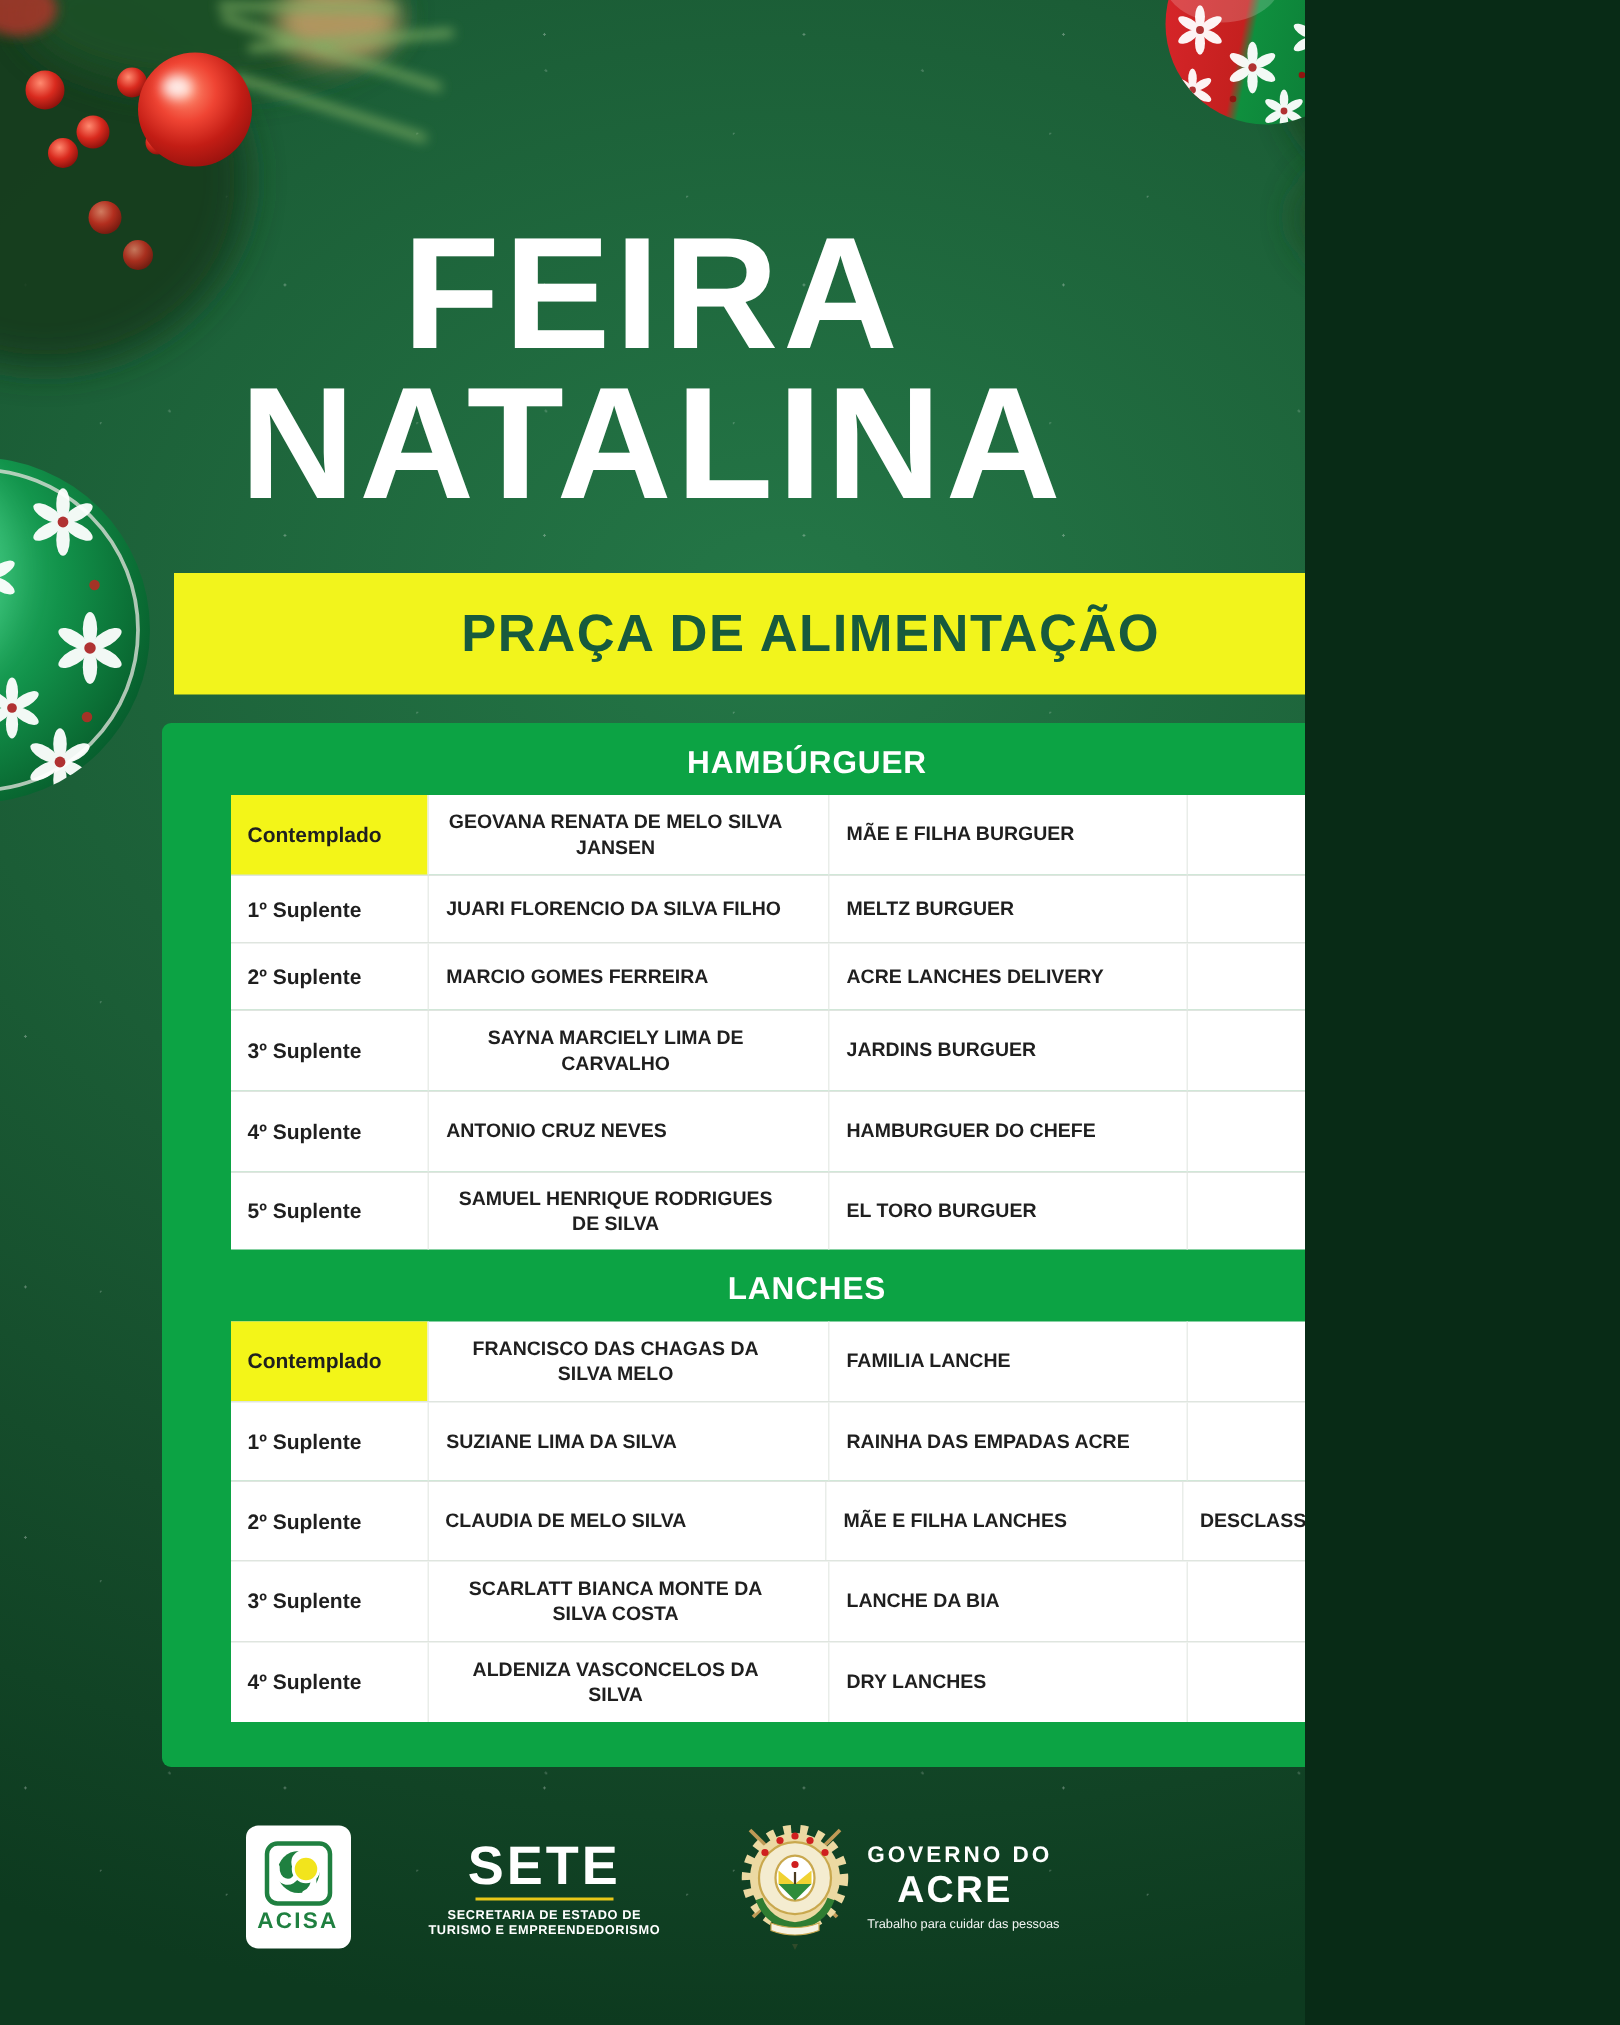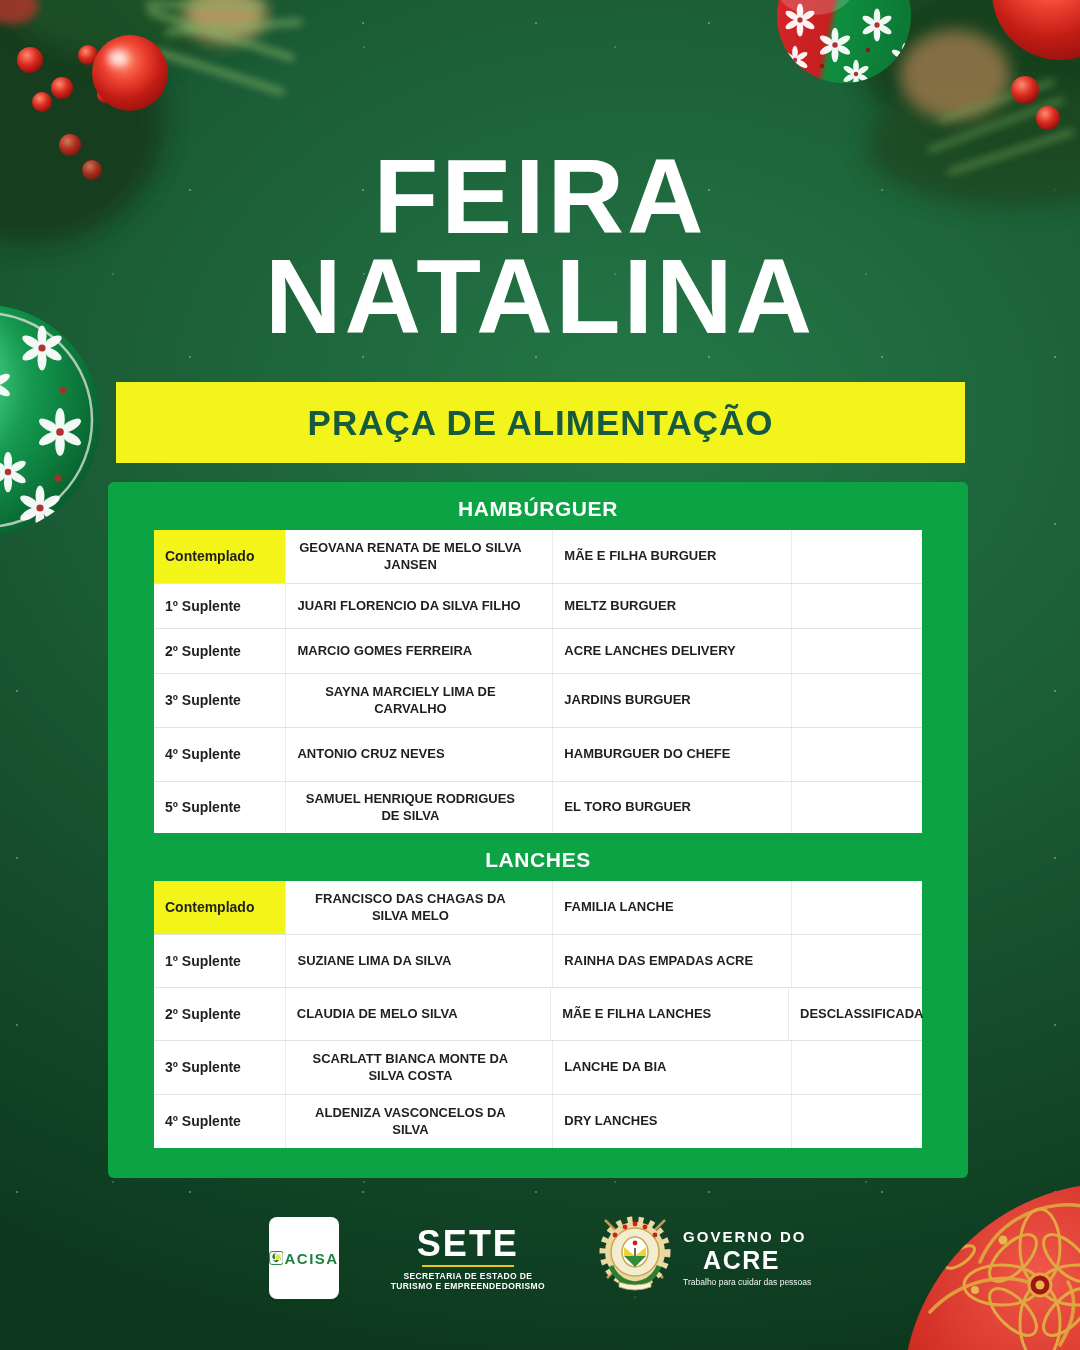--- a/index.html
+++ b/index.html
@@ -1,16 +1,16 @@
 <!DOCTYPE html>
 <html><head>
 <meta charset="utf-8">
 <style>
   html,body{margin:0;padding:0;background:#082b16;}
-  .poster{position:relative;width:1080px;height:1350px;overflow:hidden;
+  .poster{position:relative;width:870px;height:1350px;overflow:hidden;
     font-family:"Liberation Sans",sans-serif;
     background:radial-gradient(1250px 950px at 60% 30%, #247747 0%, #1b5d36 45%, #154c2b 70%, #0d3a1f 100%);}
   .speckles{position:absolute;inset:0;pointer-events:none;opacity:.55;
     background-image:
       radial-gradient(circle 1.2px at 17px 23px, rgba(255,255,255,.55) 60%, transparent 61%),
       radial-gradient(circle 1px at 67px 89px, rgba(255,255,255,.40) 60%, transparent 61%),
       radial-gradient(circle 1.4px at 113px 47px, rgba(255,255,255,.33) 60%, transparent 61%),
       radial-gradient(circle 1px at 151px 131px, rgba(255,255,255,.45) 60%, transparent 61%);
     background-size:173px 167px,211px 193px,251px 227px,307px 283px;}
   .decor{position:absolute;left:0;top:0;pointer-events:none;}
@@ -35,21 +35,21 @@
   .c-rank{width:135px;font-size:14px;}
   .c-name{width:253px;}
   .c-biz{width:246px;margin-left:21px;}
   .c-status{width:134px;}
   .rank-highlight{background:#f3f518;}
   .h53{min-height:53px;} .h52{min-height:52px;} .h44{min-height:44px;} .h51{min-height:51px;}
 
   .footer{position:absolute;left:0;right:0;top:1212px;height:92px;display:flex;
     justify-content:center;align-items:center;gap:52px;}
   .acisa-logo{width:70px;height:82px;background:#ffffff;border-radius:8px;
-    display:flex;flex-direction:row;align-items:center;justify-content:center;gap:1px;}
+    display:flex;flex-direction:column;align-items:center;justify-content:center;gap:1px;}
   .acisa-label{color:#1f8040;font-weight:bold;font-size:15px;letter-spacing:1.5px;}
   .sete-logo{text-align:center;color:#ffffff;}
   .sete-word{font-size:36px;font-weight:bold;letter-spacing:2px;line-height:36px;}
   .sete-rule{width:92px;height:2px;background:#e8c818;margin:3px auto 4px;}
   .sete-sub{font-size:8.5px;font-weight:bold;letter-spacing:.4px;line-height:10px;}
   .gov-logo{display:flex;align-items:center;gap:10px;color:#ffffff;}
   .gov-l1{font-size:15px;letter-spacing:2px;font-weight:bold;line-height:16px;}
   .gov-l2{font-size:25px;font-weight:bold;letter-spacing:1.5px;line-height:30px;margin-left:20px;}
   .gov-tag{font-size:8.5px;opacity:.95;margin-top:2px;}
 </style>

